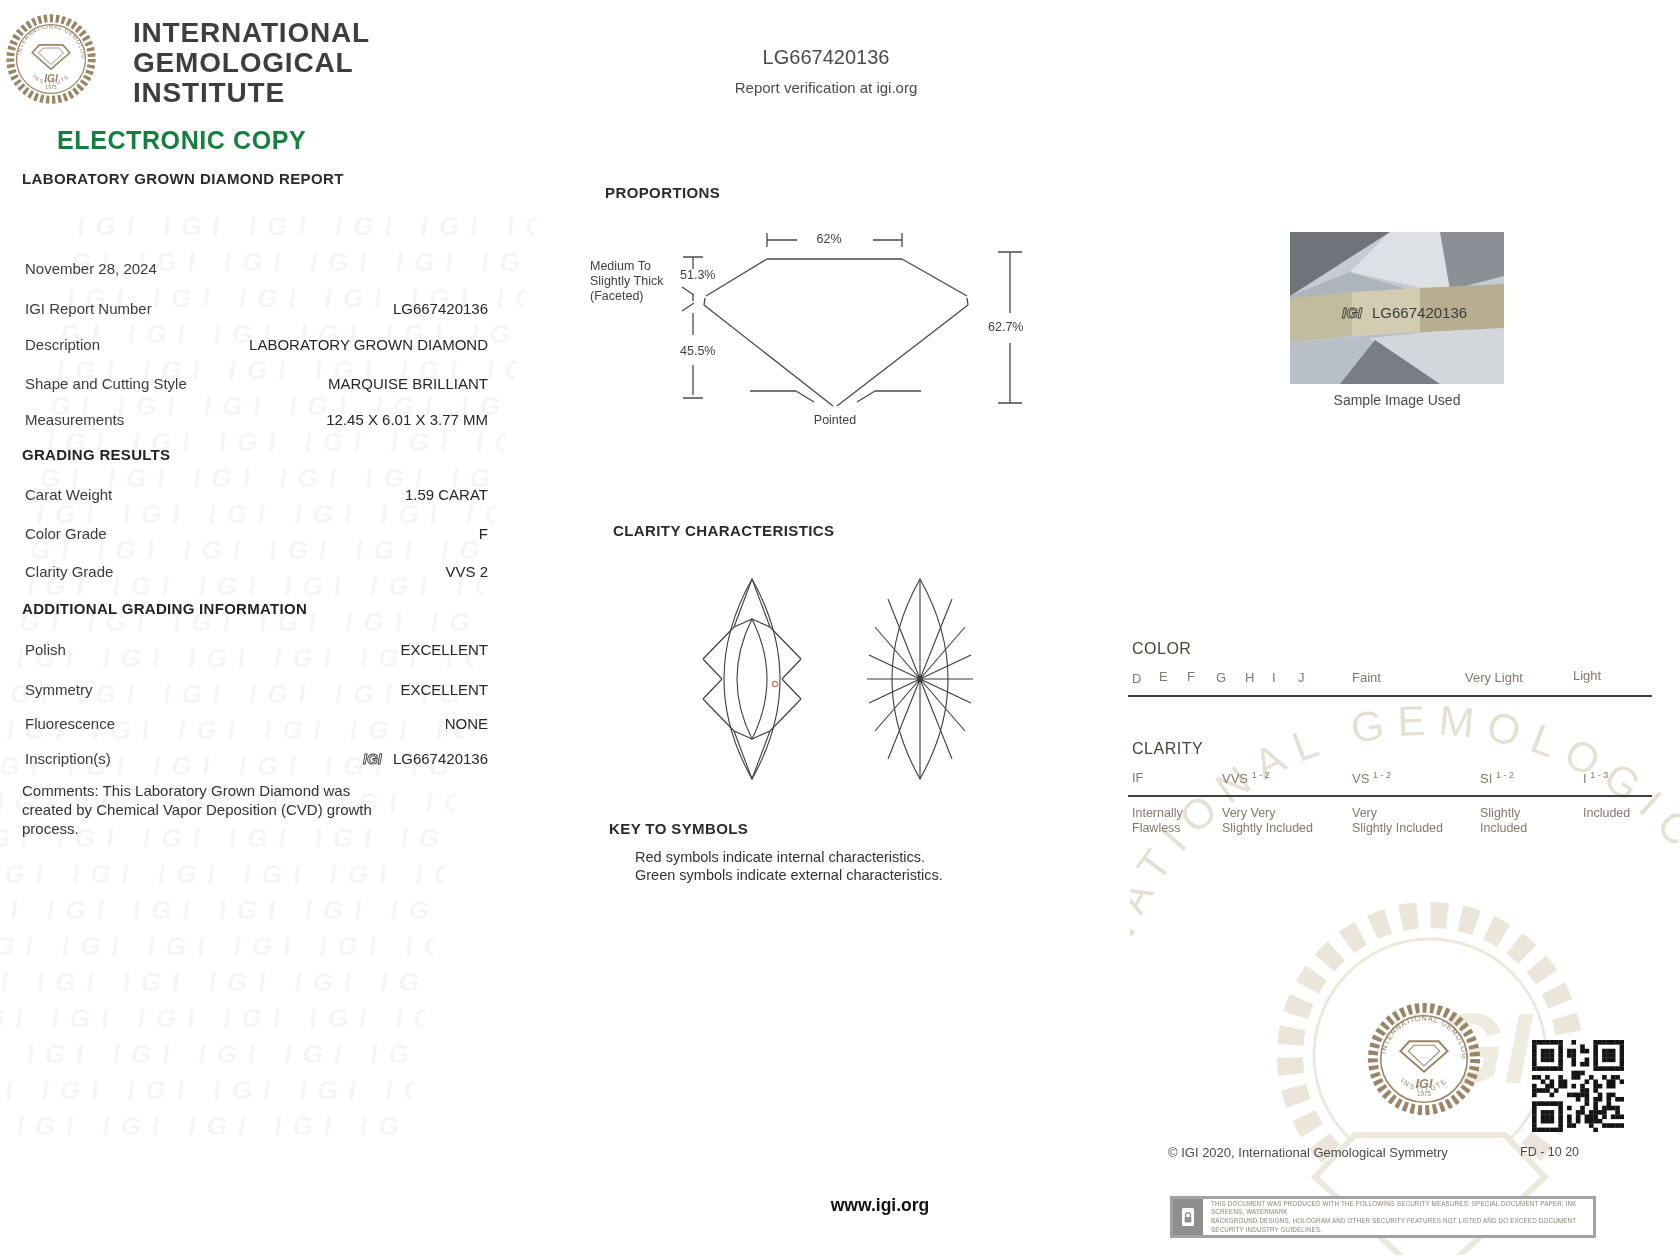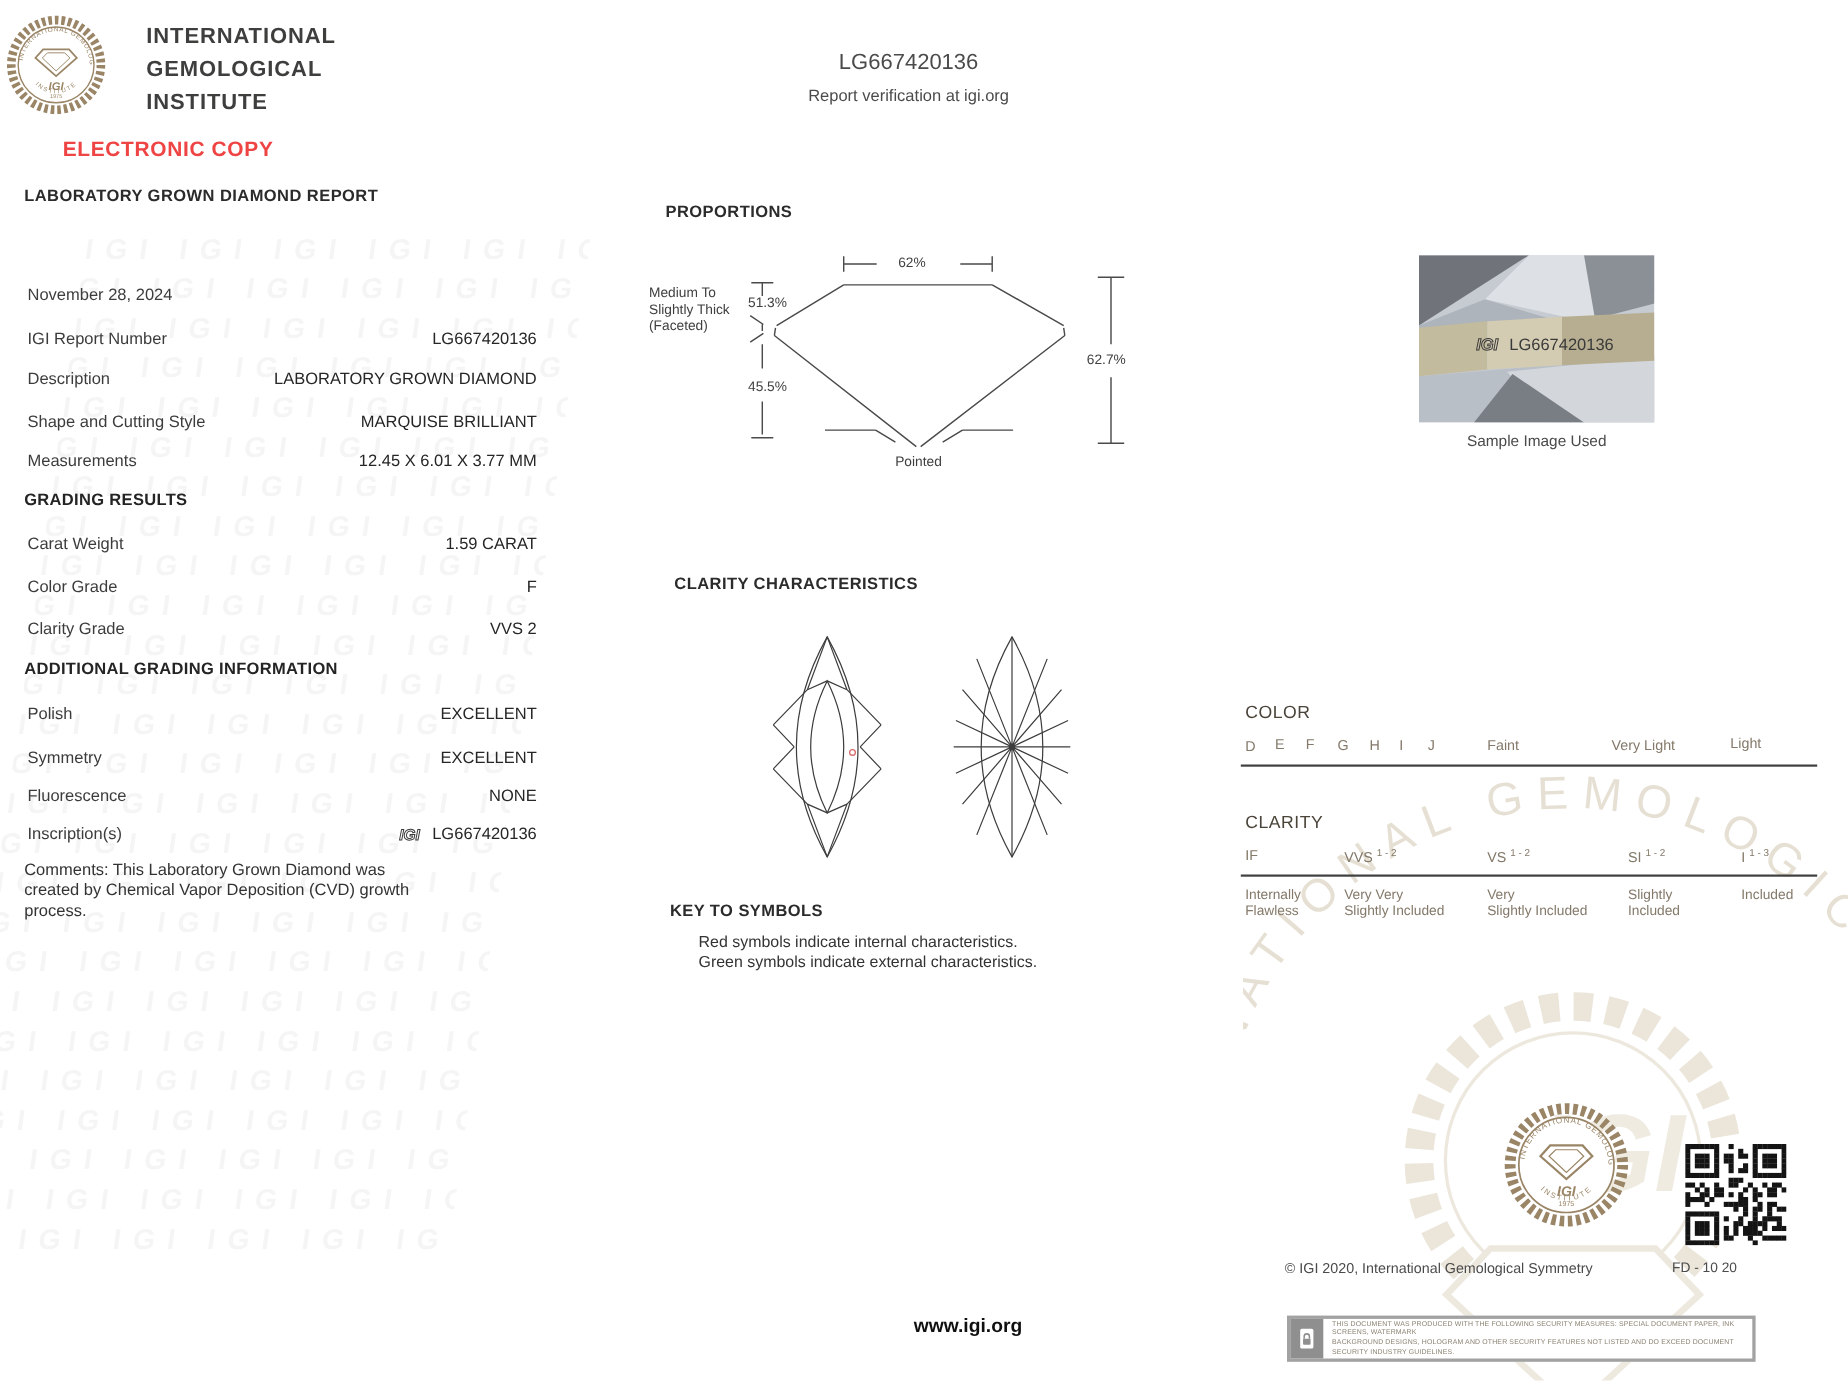--- a/index.html
+++ b/index.html
@@ -87,27 +87,27 @@
       <path d="M 225,480 L 375,480 L 415,522 L 300,628 L 185,522 Z" fill="#ffffff" stroke="#ddd3bf" stroke-width="6"></path>
     </g>
   </svg>
 
   <div class="content">
 
     <svg class="abs" style="left:4px;top:12px" width="94" height="94" viewBox="0 0 120 120">
         <use href="#igi-seal"></use>
       </svg>
 
-    <div class="abs" style="left:133px;top:18px;font-size:20px;font-weight:bold;line-height:30px;color:#3e3e3d;letter-spacing:.8px">
+    <div class="abs" style="left:133px;top:18px;font-size:28px;font-weight:bold;line-height:30px;color:#3e3e3d;letter-spacing:.8px">
       <div>INTERNATIONAL</div>
       <div>GEMOLOGICAL</div>
       <div>INSTITUTE</div>
     </div>
 
-    <div class="abs" style="left:57px;top:126px;font-size:19px;font-weight:bold;color:#ef4444;letter-spacing:.6px">ELECTRONIC COPY</div>
+    <div class="abs" style="left:57px;top:126px;font-size:25px;font-weight:bold;color:#15803d;letter-spacing:.6px">ELECTRONIC COPY</div>
 
     <div class="abs" style="left:676px;top:46px;width:300px;text-align:center;font-size:20px;color:#4b4b4b">LG667420136</div>
     <div class="abs" style="left:676px;top:79px;width:300px;text-align:center;font-size:15px;color:#4b4b4b">Report verification at igi.org</div>
 
     <div class="abs ttl" style="left:22px;top:170px">LABORATORY GROWN DIAMOND REPORT</div>
 
     <div class="row" style="top:260px">
       <span class="lbl">November 28, 2024</span>
     </div>
 

